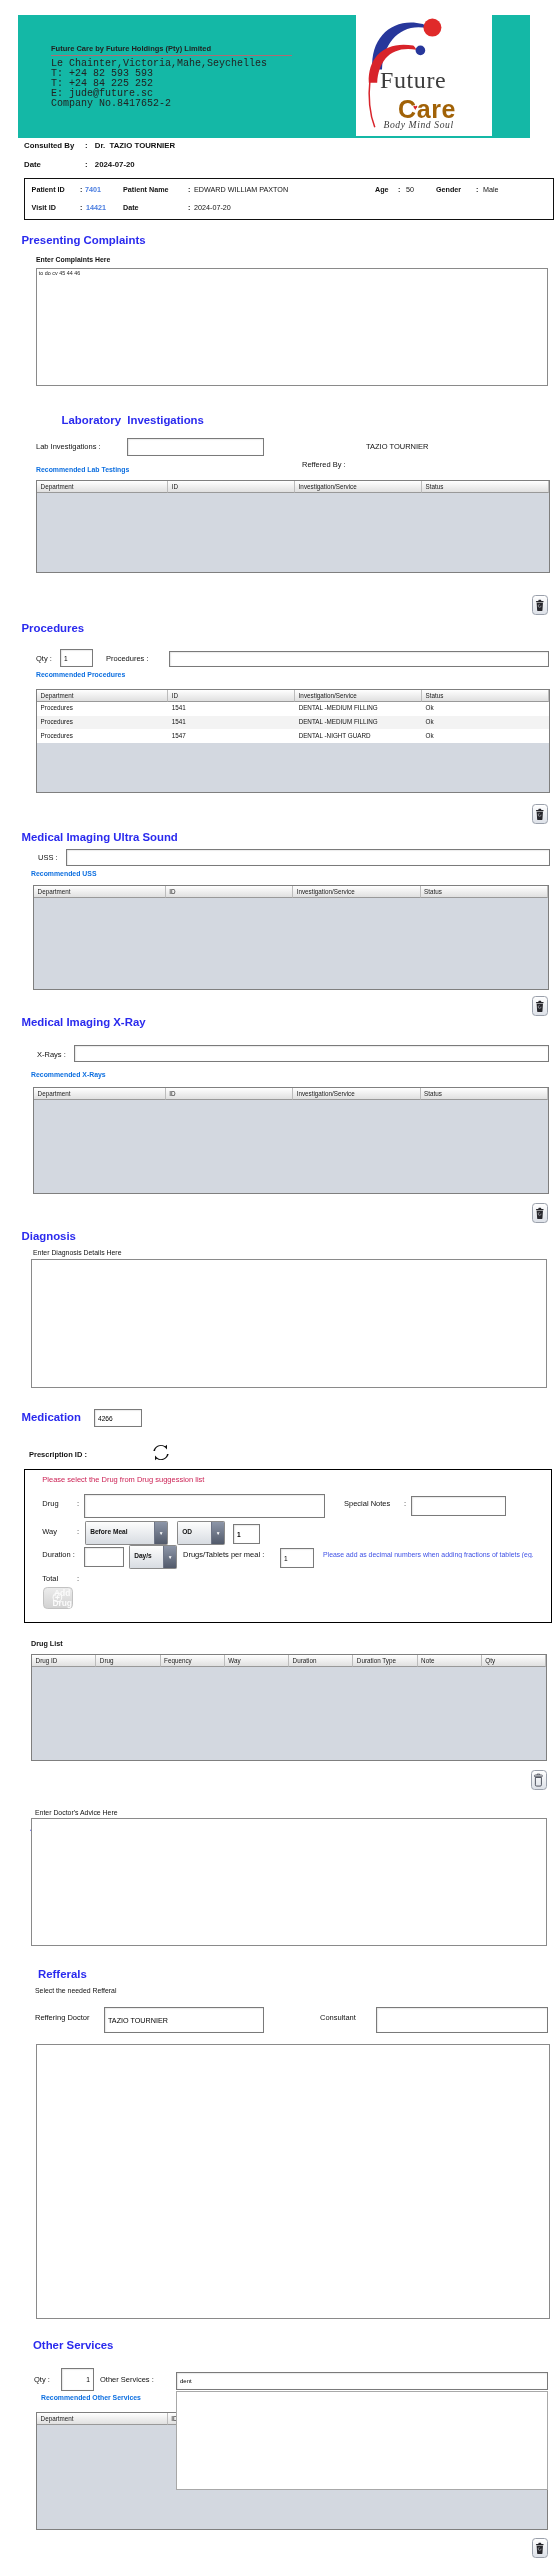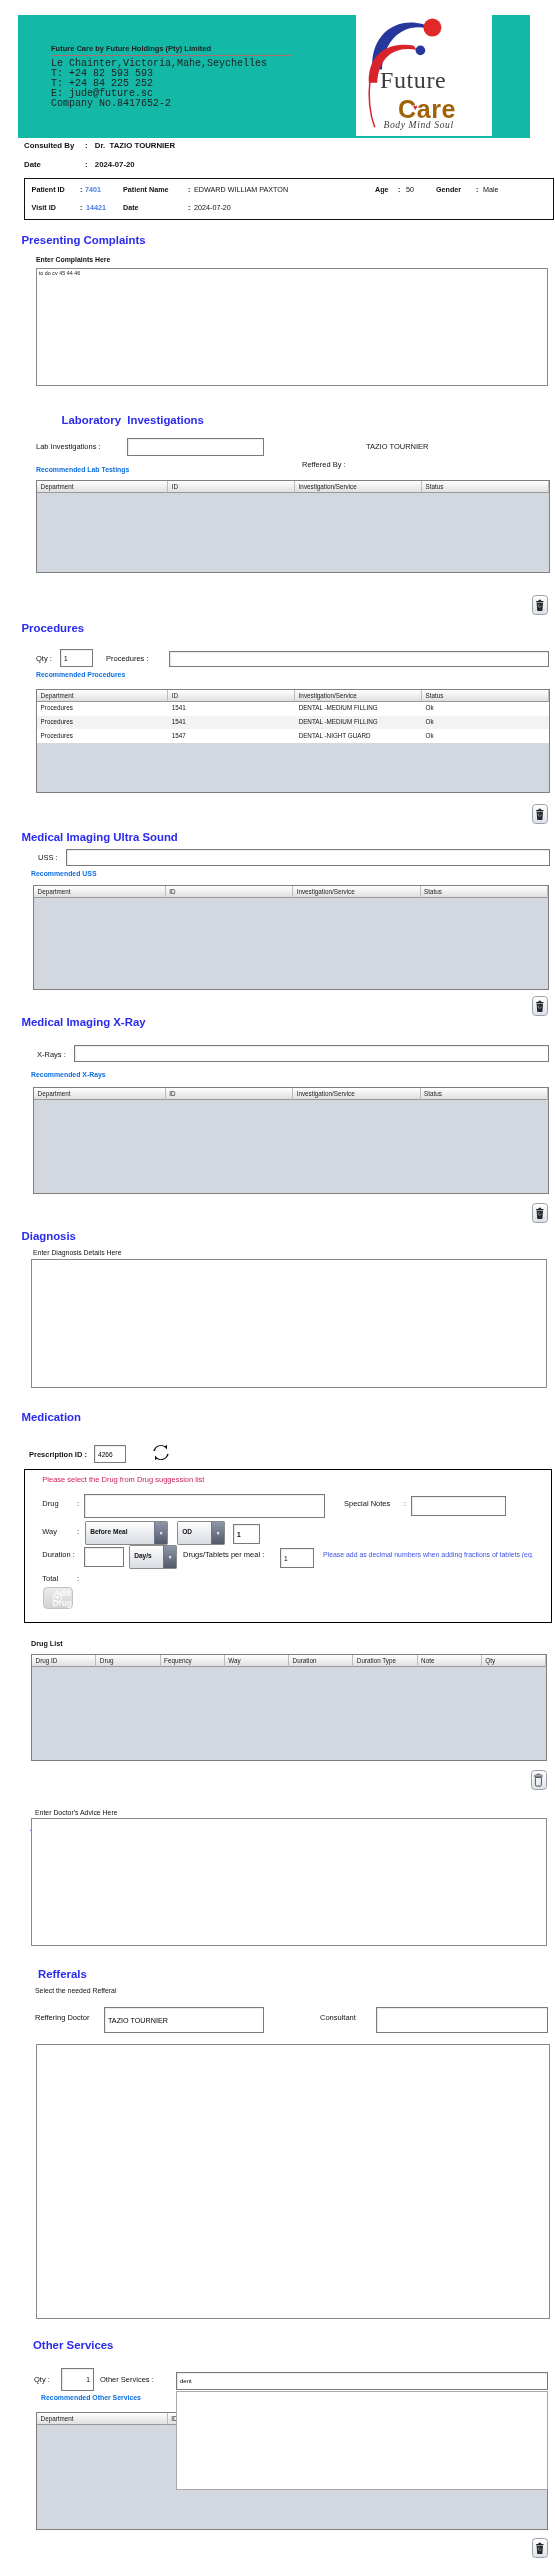--- a/index.html
+++ b/index.html
@@ -257,21 +257,21 @@
         <path d="M12.6 13.4a3 3 0 1 1-3-2.6" stroke="#cfd3da" stroke-width="1.1" fill="none"></path>
       </svg>
   </div>
 
   <div class="sec-title" style="top:1230px;">Diagnosis</div>
   <div class="sub-lbl" style="left:33px;top:1249px;">Enter Diagnosis Details Here</div>
   <textarea class="box" style="left: 31px; top: 1259px; width: 516px; height: 129px;"></textarea>
 
   <div class="sec-title" style="top:1411px;">Medication</div>
   <div class="fld-lbl" style="left:29px;top:1450px;font-weight:bold;">Prescription ID :</div>
-  <input class="inp" style="left: 94px; top: 1445px; width: 32px; height: 18px;" value="4266">
+  <input class="inp" style="left: 94px; top: 1409px; width: 48px; height: 18px;" value="4266">
   <button class="icon-btn" style="left:151px;top:1443px;width:20.3px;height:21.5px;">
     <svg width="18" height="19" viewBox="0 0 24 24">
         <path d="M4 10a8 8 0 0 1 13.4-4.6L20 8V1.6l-2.4 2.2A10.2 10.2 0 0 0 1.8 10Z" fill="#101010"></path>
         <path d="M20 14a8 8 0 0 1-13.4 4.6L4 16v6.4l2.4-2.2A10.2 10.2 0 0 0 22.2 14Z" fill="#101010"></path>
       </svg>
   </button>
 
   <div class="med-box">
     <span class="med-notice" style="left:17.3px;top:4.8px;">Please select the Drug from Drug suggession list</span>
     <span class="med-lbl" style="left:17.3px;top:29px;">Drug</span>

